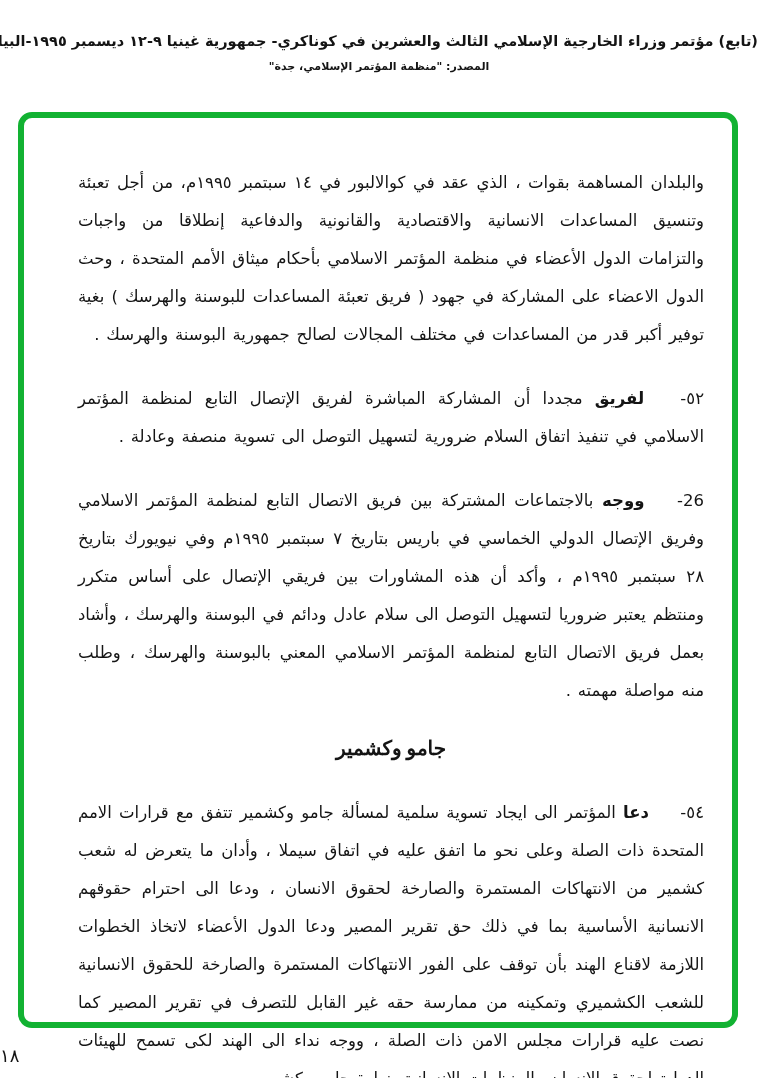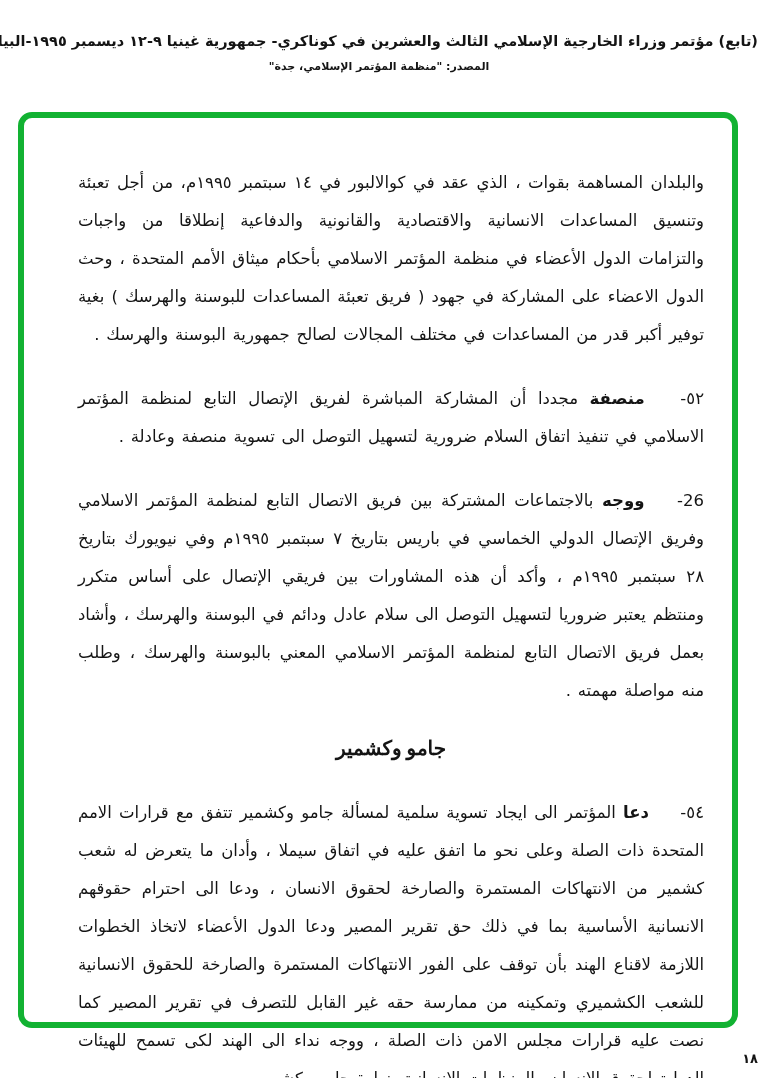--- a/index.html
+++ b/index.html
@@ -65,43 +65,43 @@
     font-weight: bold;
     text-align: center;
     margin: 16px 0 34px 0;
     font-family: Liberation Serif, serif;
   }
   .page-number {
     position: absolute;
     left: 0;
     right: 0;
     bottom: 12px;
-    text-align: right;
-    font-size: 13px;
-    font-weight: bold;
+    text-align: left;
+    font-size: 18px;
+    font-weight: normal;
     direction: rtl;
   }
 </style>
 </head>
 <body>
 
 <div class="page">
 
   <div class="header">
     <div class="header-title">(تابع) مؤتمر وزراء الخارجية الإسلامي الثالث والعشرين في كوناكري- جمهورية غينيا ٩-١٢ ديسمبر ١٩٩٥-البيان الختامي</div>
     <div class="header-source">المصدر: "منظمة المؤتمر الإسلامي، جدة"</div>
   </div>
 
   <div class="green-box" style="border-color: rgb(18, 178, 50);">
 
     <p class="para">والبلدان المساهمة بقوات ، الذي عقد في كوالالبور في ١٤ سبتمبر ١٩٩٥م، من أجل تعبئة وتنسيق المساعدات الانسانية والاقتصادية والقانونية والدفاعية إنطلاقا من واجبات والتزامات الدول الأعضاء في منظمة المؤتمر الاسلامي بأحكام ميثاق الأمم المتحدة ، وحث الدول الاعضاء على المشاركة في جهود ( فريق تعبئة المساعدات للبوسنة والهرسك ) بغية توفير أكبر قدر من المساعدات في مختلف المجالات لصالح جمهورية البوسنة والهرسك .</p>
 
     <p class="para">
       <span class="para-num">٥٢-</span>
-      <span class="para-lead">منصفة</span>
+      <span class="para-lead">لفريق</span>
       <span>مجددا أن المشاركة المباشرة لفريق الإتصال التابع لمنظمة المؤتمر الاسلامي في تنفيذ اتفاق السلام ضرورية لتسهيل التوصل الى تسوية منصفة وعادلة .</span>
     </p>
 
     <p class="para">
       <span class="para-num">26-</span>
       <span class="para-lead">ووجه</span>
       <span>بالاجتماعات المشتركة بين فريق الاتصال التابع لمنظمة المؤتمر الاسلامي وفريق الإتصال الدولي الخماسي في باريس بتاريخ ٧ سبتمبر ١٩٩٥م وفي نيويورك بتاريخ ٢٨ سبتمبر ١٩٩٥م ، وأكد أن هذه المشاورات بين فريقي الإتصال على أساس متكرر ومنتظم يعتبر ضروريا لتسهيل التوصل الى سلام عادل ودائم في البوسنة والهرسك ، وأشاد بعمل فريق الاتصال التابع لمنظمة المؤتمر الاسلامي المعني بالبوسنة والهرسك ، وطلب منه مواصلة مهمته .</span>
     </p>
 
     <h2 class="section-heading">جامو وكشمير</h2>

